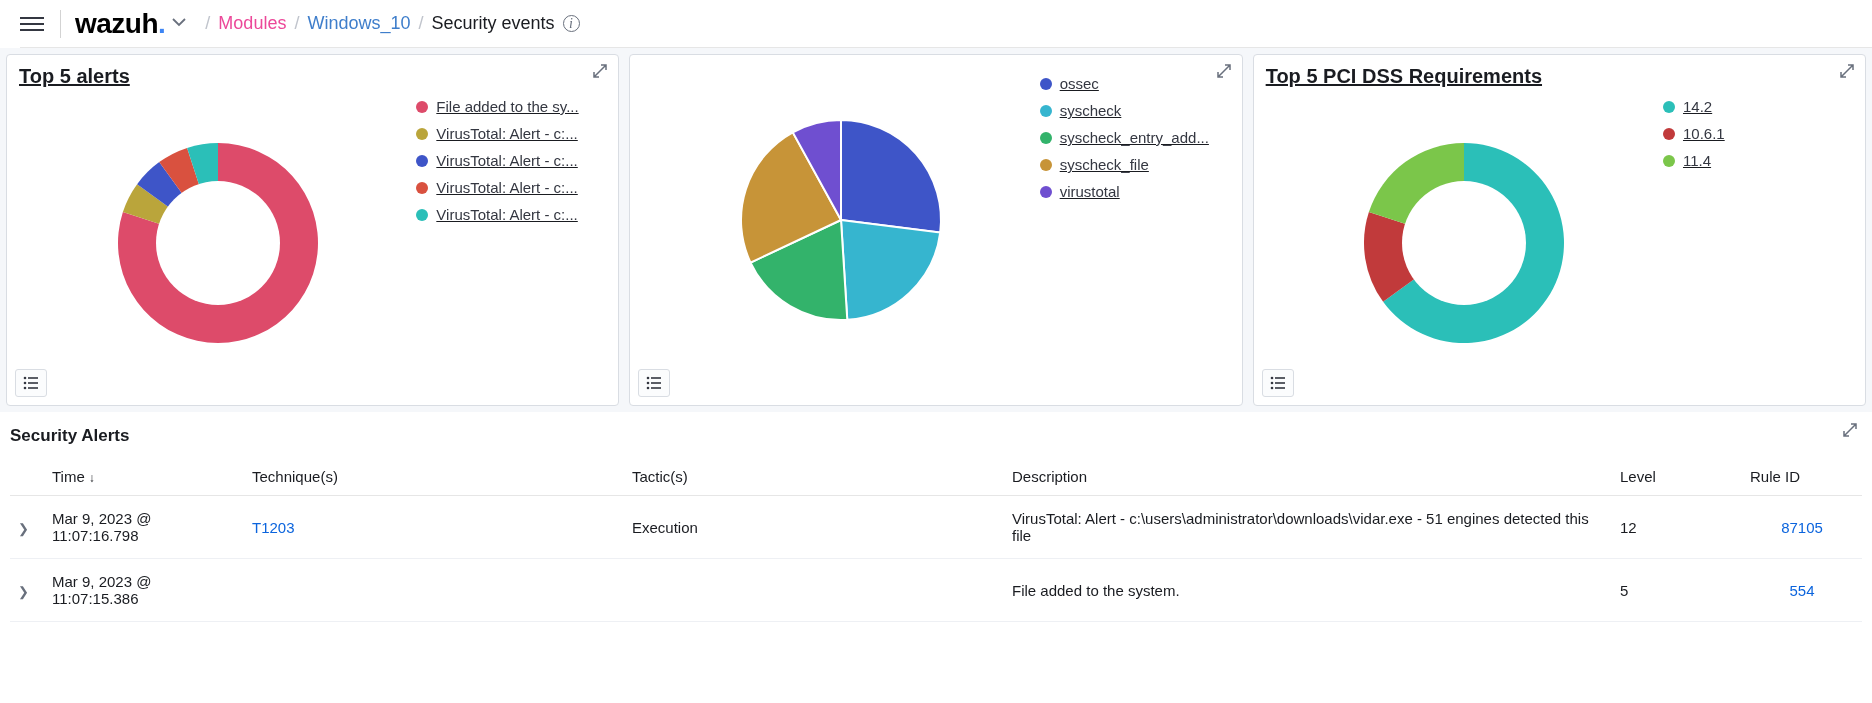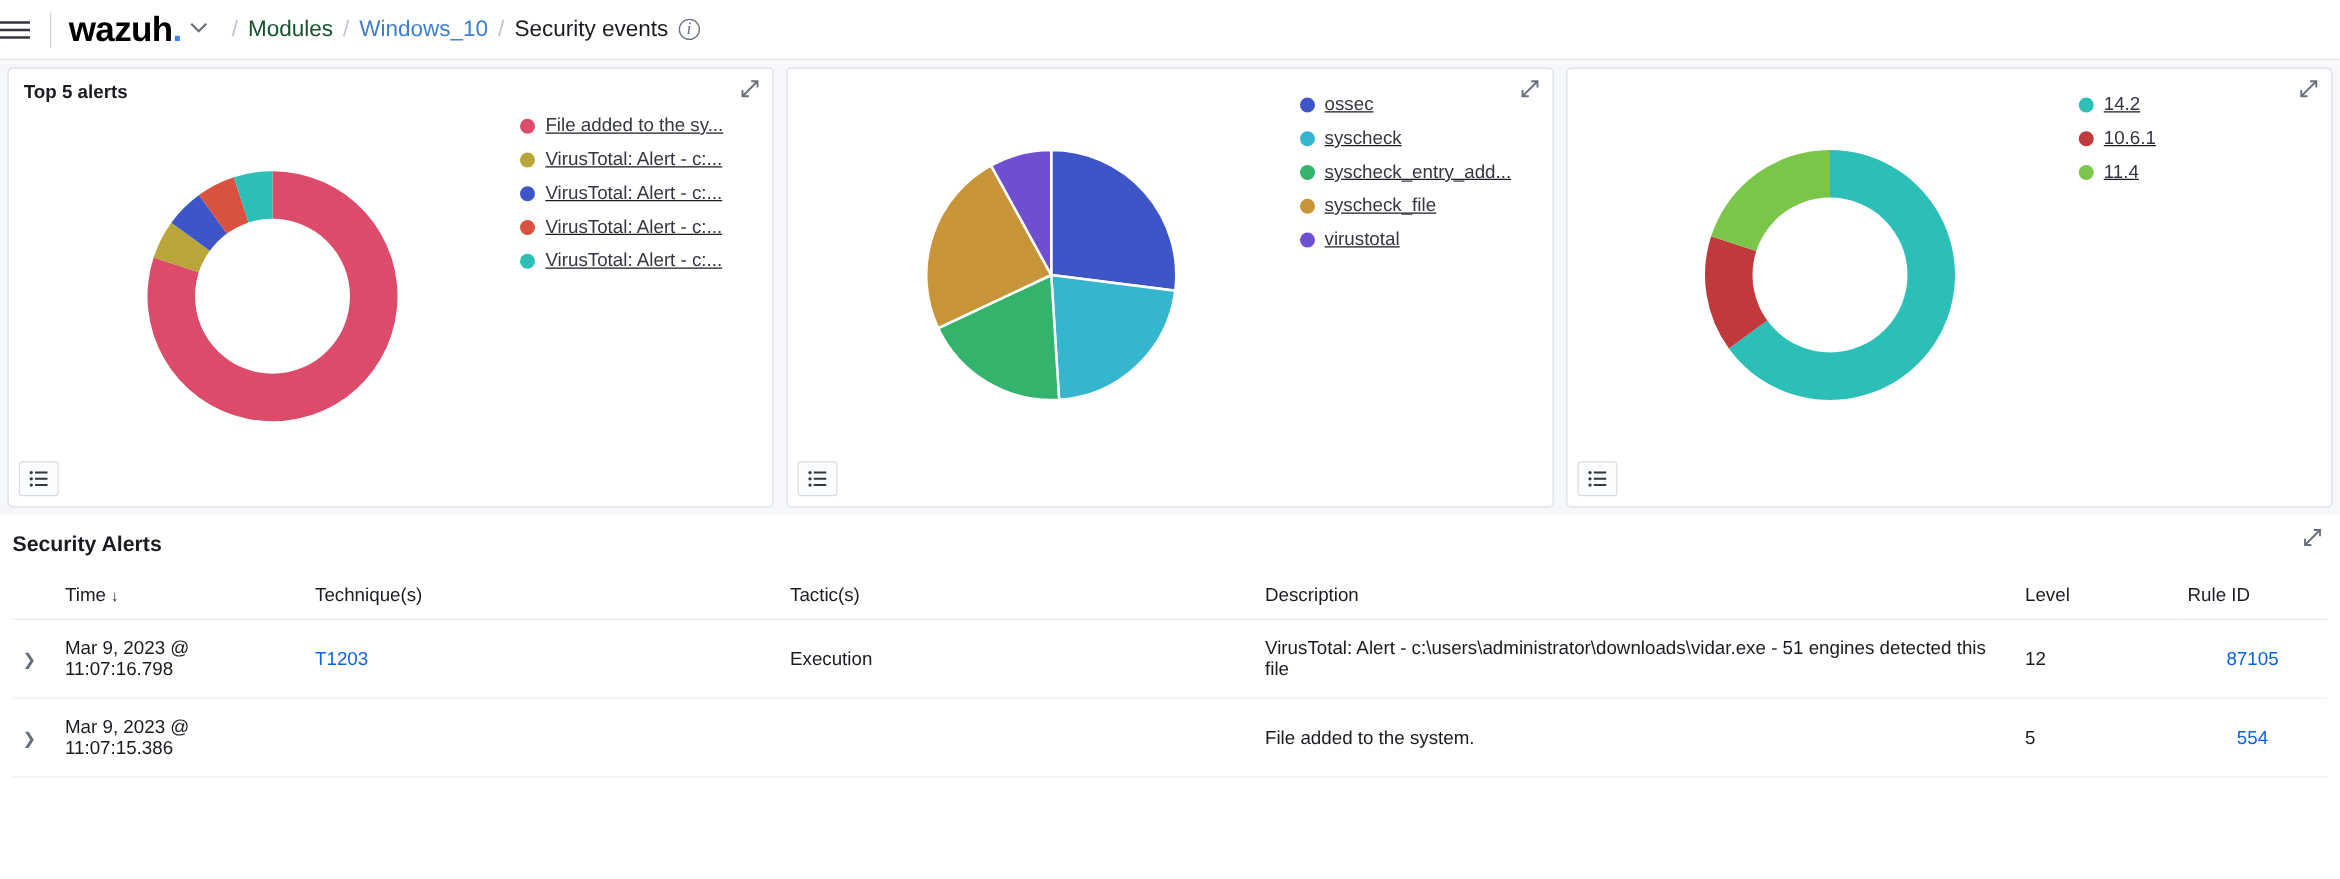--- a/index.html
+++ b/index.html
@@ -1,32 +1,32 @@
 <!DOCTYPE html>
 <html><head>
 <meta charset="utf-8">
 <style>
   * { margin: 0; padding: 0; box-sizing: border-box; }
   body { font-family: -apple-system, BlinkMacSystemFont, "Segoe UI", Helvetica, Arial, sans-serif; background: #fff; color: #1a1c21; font-size: 14px; width: 1872px; }
-  .topbar { display: flex; align-items: center; height: 48px; padding: 0 0; border-bottom: 1px solid #e6e6e6; }
+  .topbar { display: flex; align-items: center; height: 48px; padding: 0 0; border-bottom: 1px solid #e6e6e6; margin-left: 20px; }
   .hamburger { width: 24px; height: 24px; display: flex; flex-direction: column; justify-content: center; gap: 4px; cursor: pointer; margin-right: 12px; }
   .hamburger span { display: block; height: 2px; background: #343741; }
   .vsep { width: 1px; height: 28px; background: #d3d3d3; margin: 0 14px 0 4px; }
   .logo { font-weight: 800; font-size: 28px; letter-spacing: -0.5px; color: #000; }
   .logo .dot { color: #3d85f4; }
   .chev { margin: 0 10px 0 6px; color: #69707d; }
-  .crumb { font-size: 18px; color: #14532d; }
+  .crumb { font-size: 18px; color: #ec4899; }
   .crumb.link { color: #3f7ecb; cursor: pointer; }
   .crumb.current { color: #1a1c21; font-weight: 500; }
   .slash { color: #c0c4cc; margin: 0 8px; font-size: 18px; }
   .info-ico { margin-left: 8px; color: #69707d; font-size: 14px; border: 1.5px solid #69707d; border-radius: 50%; width: 17px; height: 17px; display: inline-flex; align-items: center; justify-content: center; font-family: serif; font-style: italic; }
 
   .panels { display: flex; gap: 10px; padding: 6px; background: #f5f7fa; }
   .panel { flex: 1; background: #fff; border: 1px solid #d9dde3; border-radius: 4px; position: relative; height: 352px; padding: 10px 12px; }
-  .panel-title { font-size: 15px; font-weight: 700; color: #1a1c21; }
+  .panel-title { font-size: 20px; font-weight: 700; color: #1a1c21; text-decoration: underline; }
   .expand-ico { position: absolute; top: 8px; right: 10px; cursor: pointer; color: #69707d; }
   .list-ico-btn { position: absolute; bottom: 8px; left: 8px; width: 32px; height: 28px; border: 1px solid #d9dde3; border-radius: 3px; background: #fbfcfd; display: flex; align-items: center; justify-content: center; cursor: pointer; color: #343741; }
 
   .chart-body { display: flex; align-items: flex-start; height: calc(100% - 30px); padding-top: 10px; }
   .chart-vis { flex: 1; display: flex; align-items: center; justify-content: center; height: 100%; }
   .legend { width: 190px; padding-top: 0px; text-decoration: underline; }
   .legend-item { display: flex; align-items: center; gap: 8px; font-size: 15px; color: #343741; margin-bottom: 10px; white-space: nowrap; overflow: hidden; text-overflow: ellipsis; }
   .legend-swatch { width: 12px; height: 12px; border-radius: 50%; flex: none; }
 
   .alerts-section { padding: 14px 10px; position: relative; }
@@ -171,20 +171,21 @@
           <rect x="5" y="1.2" width="10" height="1.6" fill="currentColor"></rect>
           <circle cx="2" cy="7" r="1.3" fill="currentColor"></circle>
           <rect x="5" y="6.2" width="10" height="1.6" fill="currentColor"></rect>
           <circle cx="2" cy="12" r="1.3" fill="currentColor"></circle>
           <rect x="5" y="11.2" width="10" height="1.6" fill="currentColor"></rect>
         </svg>
     </div>
   </div>
 
   <div class="panel">
+    <div class="panel-title">Top 5 PCI DSS Requirements</div>
     <span class="expand-ico">
       <svg width="16" height="16" viewBox="0 0 16 16">
           <path d="M9 2 H14 V7 M14 2 L8 8 M7 14 H2 V9 M2 14 L8 8" fill="none" stroke="currentColor" stroke-width="1.5"></path>
         </svg>
     </span>
     <div class="chart-body">
       <div class="chart-vis">
           <svg width="220" height="220">
             <path d="M 110 110 L 110 10 A 100 100 0 1 1 29.098300562505273 168.77852522924732 Z" fill="#2bbfb8" stroke="#fff" stroke-width="0"></path>
             <path d="M 110 110 L 29.098300562505273 168.77852522924732 A 100 100 0 0 1 14.89434837048465 79.09830056250523 Z" fill="#c13a3b" stroke="#fff" stroke-width="0"></path>

